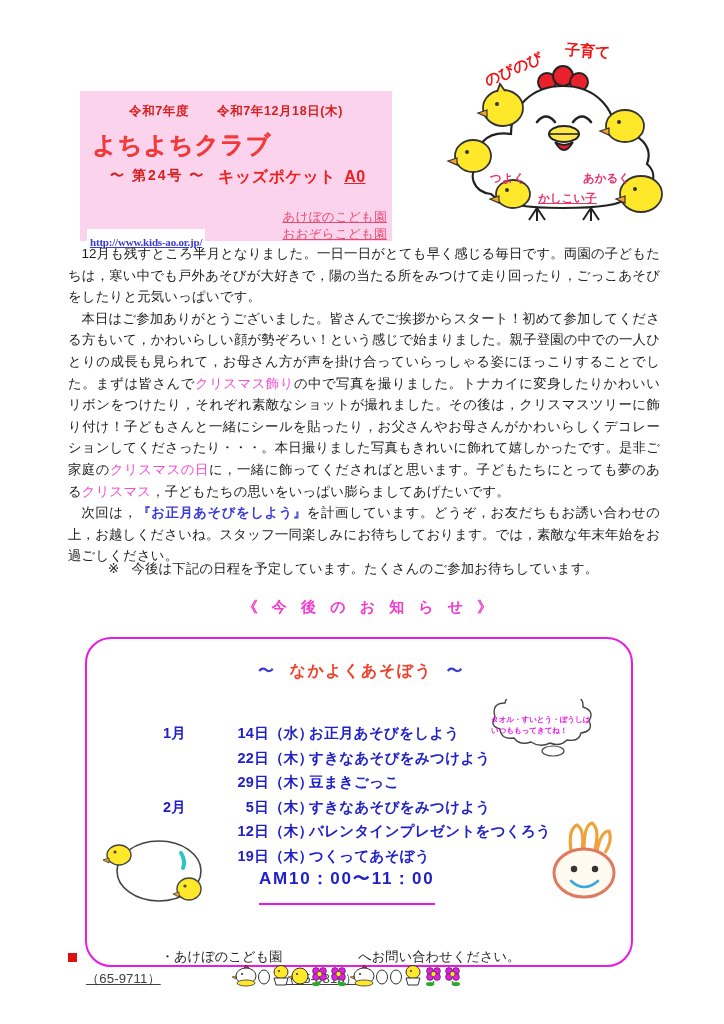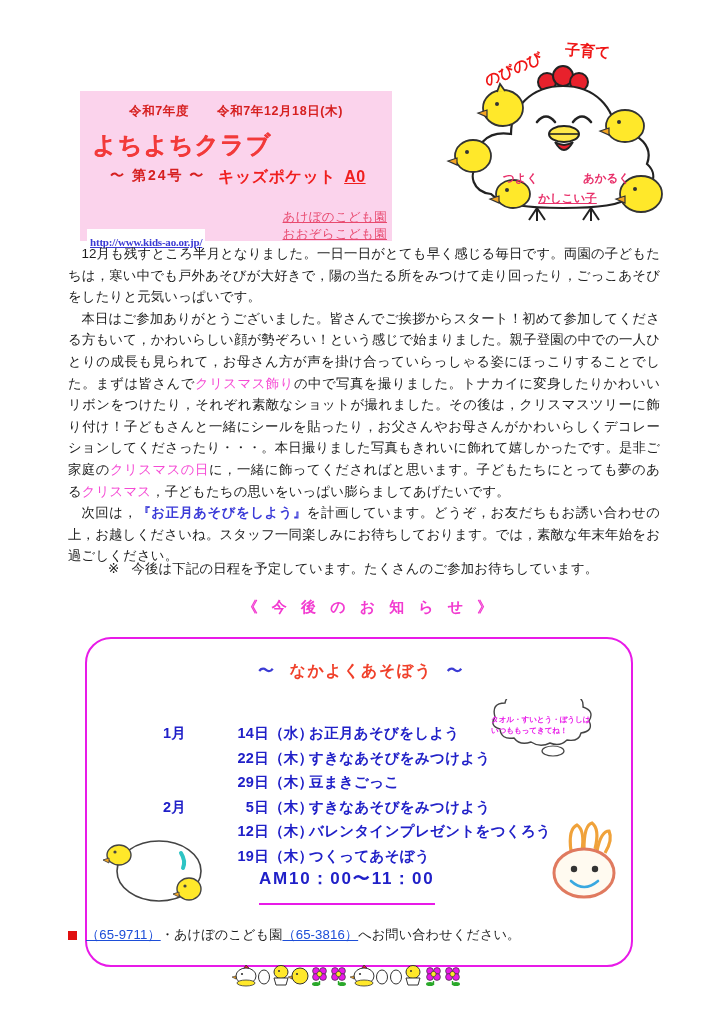--- a/index.html
+++ b/index.html
@@ -136,21 +136,21 @@
     position: absolute;
     width: 245px;
     text-align: center;
     font-size: 11.5px;
     font-weight: bold;
     color: #e8306a;
     text-decoration: underline;
     margin-top: 28px;
   }
   #lw-row1 { top: 105px; }
-  #lw-row1 .l { position: absolute; left: 58px; }
+  #lw-row1 .l { position: absolute; left: 45px; }
   #lw-row1 .r { position: absolute; left: 138px; }
   #lw-row2 { top: 125px; }
 
   
   #article {
     position: absolute;
     left: 68px;
     top: 243px;
     width: 592px;
     font-size: 13.4px;
@@ -288,21 +288,21 @@
     display: flex;
     align-items: center;
   }
   #footer-square {
     width: 9px;
     height: 9px;
     background: #e01010;
     margin-right: 9px;
     flex: none;
   }
-  .tel { color: #1d4ed8; text-decoration: underline; }
+  .tel { color: #404040; text-decoration: underline; margin-top: 44px; }
 
   #footer-deco {
     position: absolute;
     left: 0;
     top: 956px;
     width: 724px;
     height: 40px;
     display: flex;
     justify-content: center;
     align-items: center;

